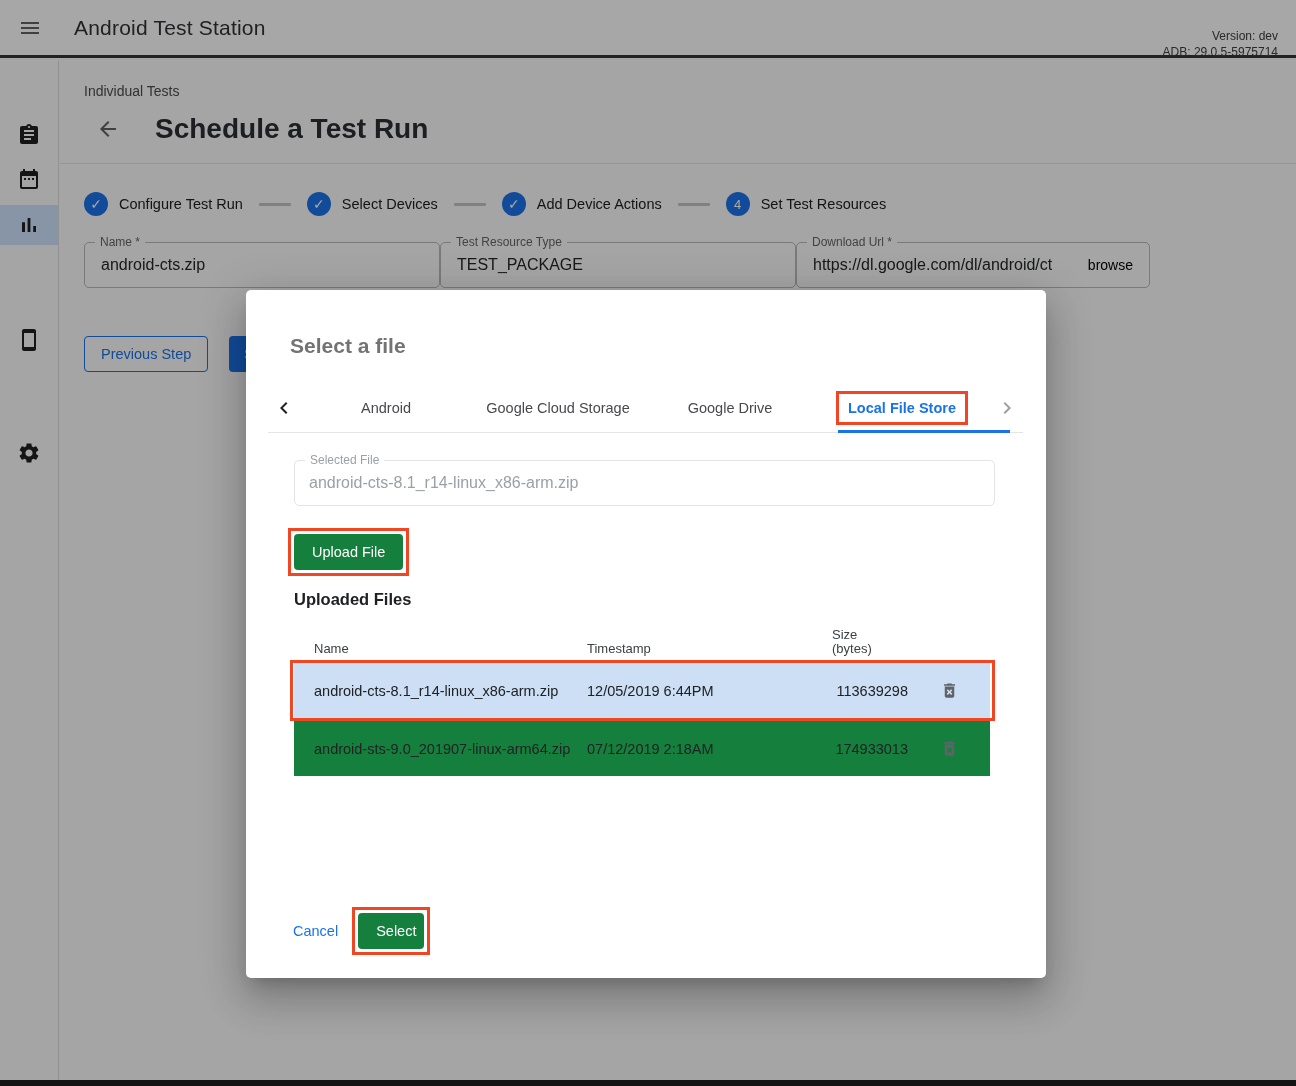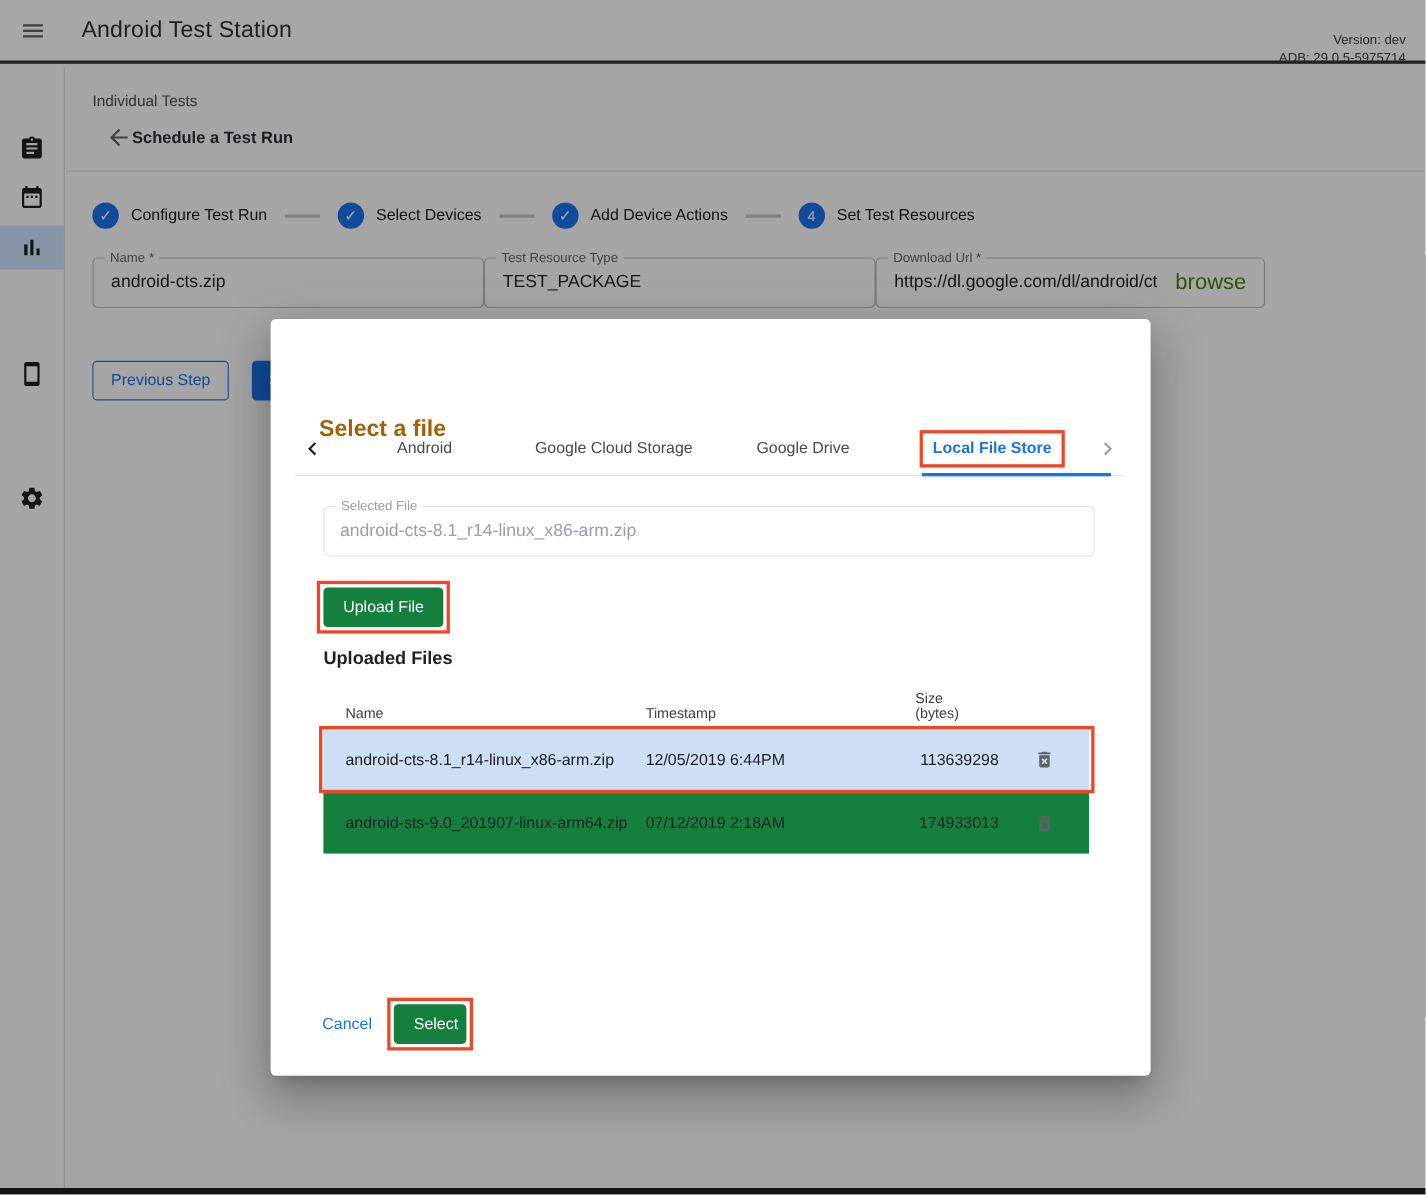--- a/index.html
+++ b/index.html
@@ -21,59 +21,59 @@
                justify-content:center; color:#212121; cursor:pointer; }
   .side-item svg { width:24px; height:24px; }
   .side-item.active { background:#cfe2fc; }
 
   
   .main { position:absolute; top:61px; left:60px; right:0; bottom:6px; background:#fafafa; }
   .page-head { padding:22px 24px 0 24px; }
   .breadcrumb { font-size:14px; color:#4a4d51; }
   .title-row { display:flex; align-items:center; margin-top:14px; padding-bottom:18px; }
   .back-btn { width:24px; height:24px; color:#616161; margin-left:12px; cursor:pointer; }
-  .page-title { font-size:15px; color:#2b2e32; }
+  .page-title { font-size:28px; color:#2b2e32; margin-left:35px; }
   .head-rule { border-bottom:1px solid #e3e3e3; }
 
   
   .stepper { display:flex; align-items:center; padding:28px 24px 0 24px; }
   .step { display:flex; align-items:center; cursor:pointer; }
   .step-circle { width:24px; height:24px; border-radius:50%; background:#1a73e8; color:#fff;
                  display:flex; align-items:center; justify-content:center; font-size:13px; flex:none; }
   .step-circle .tick { font-size:14px; line-height:1; }
   .step-label { font-size:14.5px; color:#202124; margin-left:11px; white-space:nowrap; }
   .connector { width:32px; height:3px; background:#c4c4c4; margin:0 16px; border-radius:1px; }
 
   
   .fields-row { display:flex; padding:26px 24px 0 24px;text-align:right; }
   .ofield { position:relative; height:46px; border:1px solid rgba(0,0,0,.26); border-radius:5px;
             display:flex; align-items:center; padding:0 16px; background:transparent; }
   .ofield .flabel { position:absolute; top:-8px; left:10px; font-size:12px; color:#63666a;
                     background:#fafafa; padding:0 5px; white-space:nowrap; }
   .ofield .fvalue { font-size:16px; color:#252729; white-space:nowrap; overflow:hidden; }
   .f-name { width:356px; } .f-type { width:356px; } .f-url  { width:354px; }
-  .browse-link { margin-left:auto; font-size:20px; color:#4d7c0f; cursor:pointer; padding-left:10px;
+  .browse-link { margin-left:auto; font-size:14px; color:#000000; cursor:pointer; padding-left:10px;
                  background:#fafafa; }
 
   
   .actions-row { display:flex; padding:48px 24px 0 24px; }
   .btn-outline { height:36px; padding:0 16px; border:1px solid #1a73e8; border-radius:4px;
                  background:transparent; color:#1a73e8; font-size:14.5px; font-family:inherit; cursor:pointer; }
   .btn-next { height:36px; width:110px; margin-left:21px; border:none; border-radius:4px;
               background:#1a73e8; color:#fff; font-size:14.5px; font-family:inherit; text-align:left;
               padding-left:15px; cursor:pointer; }
 
   .bottom-strip { position:absolute; left:0; right:0; bottom:0; height:6px; background:#1f1f1f; }
 
   
   .overlay { position:absolute; inset:0; background:rgba(0,0,0,.34); z-index:5; }
   .dialog { position:absolute; left:246px; top:290px; width:800px; height:688px; background:#fff;
             border-radius:5px; z-index:10;
             box-shadow:0 11px 15px -7px rgba(0,0,0,.2), 0 24px 38px 3px rgba(0,0,0,.14), 0 9px 46px 8px rgba(0,0,0,.12); }
-  .dlg-title { position:absolute; left:44px; top:44px; font-size:21px; color:#a16207;margin-top:44px; }
+  .dlg-title { position:absolute; left:44px; top:44px; font-size:21px; color:#737373; }
 
   
   .tab-bar { position:absolute; left:22px; top:94px; width:755px; height:49px; display:flex;
              align-items:stretch; border-bottom:1px solid #e4e4e4; }
   .paddle { width:32px; display:flex; align-items:center; justify-content:center; cursor:pointer; }
   .paddle svg { width:24px; height:24px; }
   .paddle.left { color:#202124; }
   .paddle.right { color:#9aa0a6; margin-left:auto; }
   .tabs { display:flex; }
   .tab { width:172px; display:flex; align-items:center; justify-content:center; font-size:14.5px;

